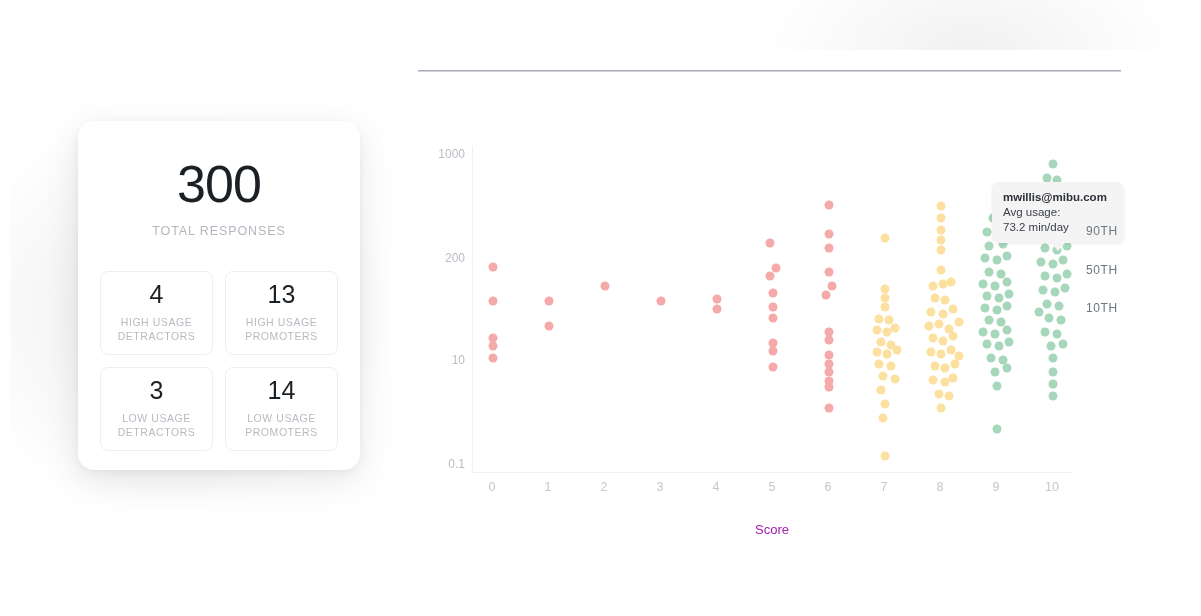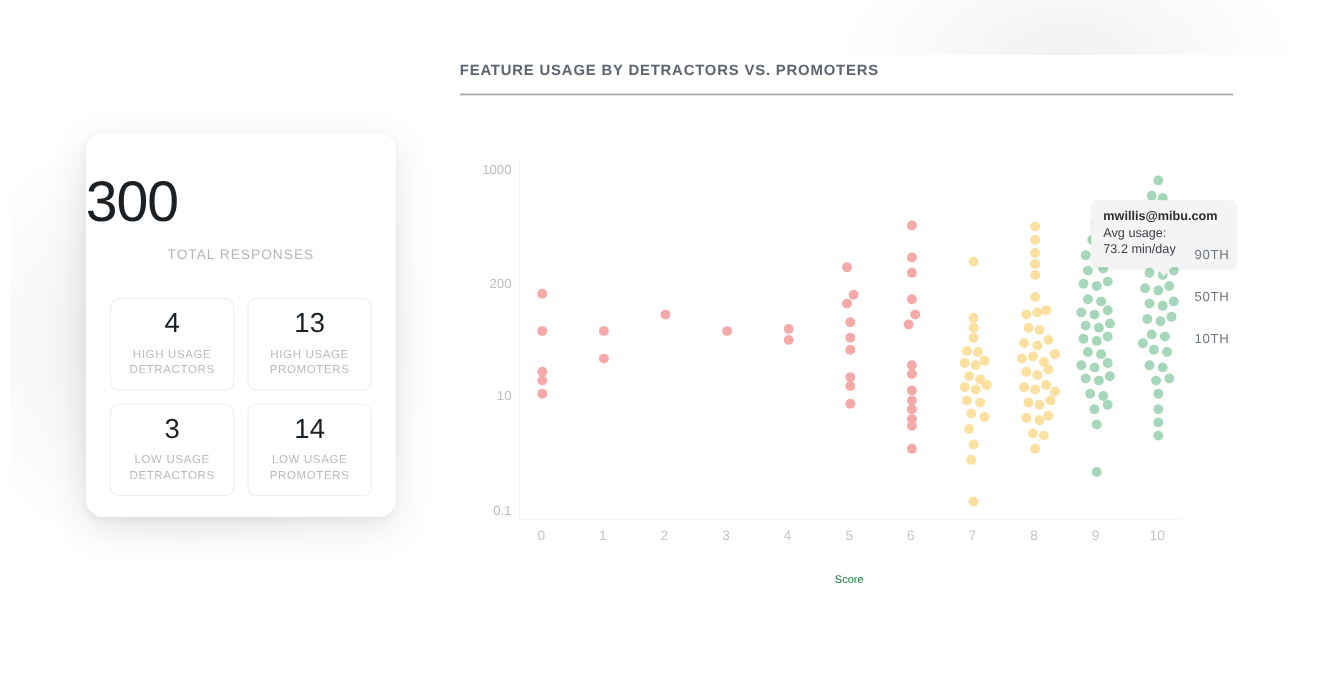--- a/index.html
+++ b/index.html
@@ -21,21 +21,21 @@
     background:radial-gradient(ellipse at 40% 50%, rgba(110,110,120,.13) 0%, rgba(110,110,120,0) 68%);
   }
 
   
   #kpi-card{
     position:absolute;left:78px;top:121px;width:282px;height:349px;
     background:#fff;border-radius:16px;
     box-shadow:0 10px 34px rgba(60,60,70,.13), 0 2px 6px rgba(60,60,70,.06);
   }
   #total-value{
-    font-size:52px;color:#1b2024;letter-spacing:-1px;
+    text-align:center;font-size:52px;color:#1b2024;letter-spacing:-1px;
     font-weight:400;line-height:1;padding-top:37px;
   }
   #total-label{
     text-align:center;font-size:12.5px;color:#b3b7bd;letter-spacing:.9px;
     margin-top:14px;font-weight:400;
   }
   #kpi-grid{
     position:absolute;left:22px;top:150px;width:238px;
     display:grid;grid-template-columns:1fr 1fr;gap:12px;
   }
@@ -70,21 +70,21 @@
     position:absolute;right:656px;width:48px;text-align:right;
     font-size:12px;color:#b9bdc3;transform:translateY(-50%);
     white-space:nowrap;
   }
   .xtick{
     position:absolute;top:334px;font-size:12.5px;color:#c3c6cc;
     transform:translateX(-50%);
   }
   #x-axis-title{
     position:absolute;left:54px;width:600px;top:376px;text-align:center;
-    font-size:10px;color:#15803d;
+    font-size:13px;color:#a21caf;
   }
   .pct-label{
     position:absolute;left:668px;font-size:12px;color:#6f7681;
     letter-spacing:.6px;transform:translateY(-50%);font-weight:400;
   }
 
   
   .dot{position:absolute;border-radius:50%;transform:translate(-50%,-50%);}
 
   
@@ -124,21 +124,20 @@
         <div class="kpi-cap"><span>LOW USAGE</span><br><span>DETRACTORS</span></div>
       </div>
       <div class="kpi-cell">
         <div class="kpi-num">14</div>
         <div class="kpi-cap"><span>LOW USAGE</span><br><span>PROMOTERS</span></div>
       </div>
     </div>
 </div>
 
 <div id="chart-panel">
-  <div id="chart-title">FEATURE USAGE BY DETRACTORS VS. PROMOTERS</div>
   <div id="title-rule"></div>
 
   <div id="plot-wrap">
     <div id="y-ticks">
         <div class="ytick" style="top: 8px;">1000</div>
         <div class="ytick" style="top: 112px;">200</div>
         <div class="ytick" style="top: 214px;">10</div>
         <div class="ytick" style="top: 318px;">0.1</div>
       </div>
     <div id="plot-area">

